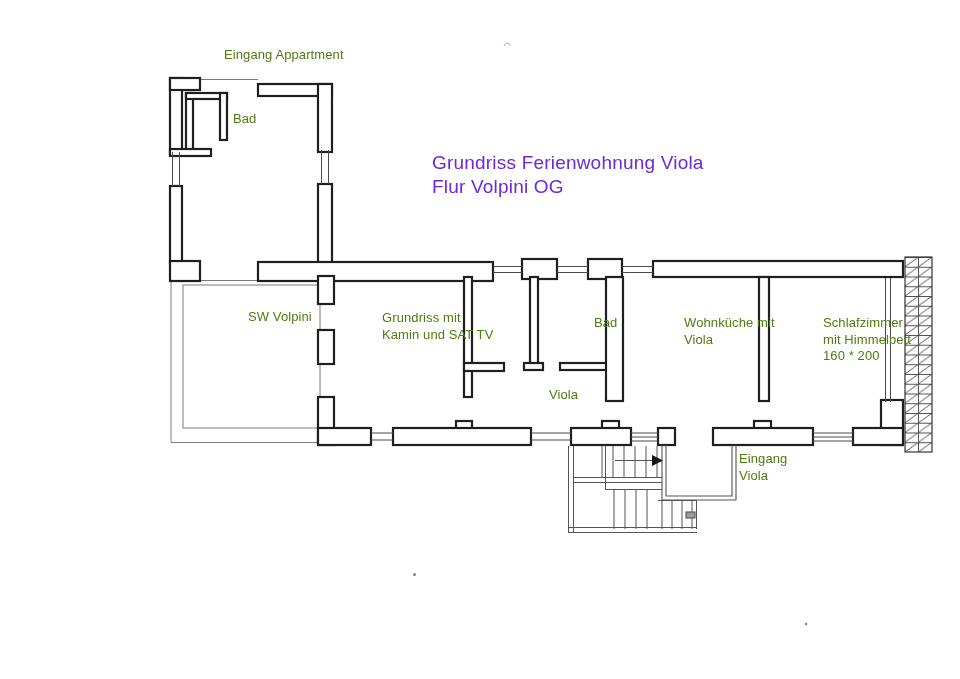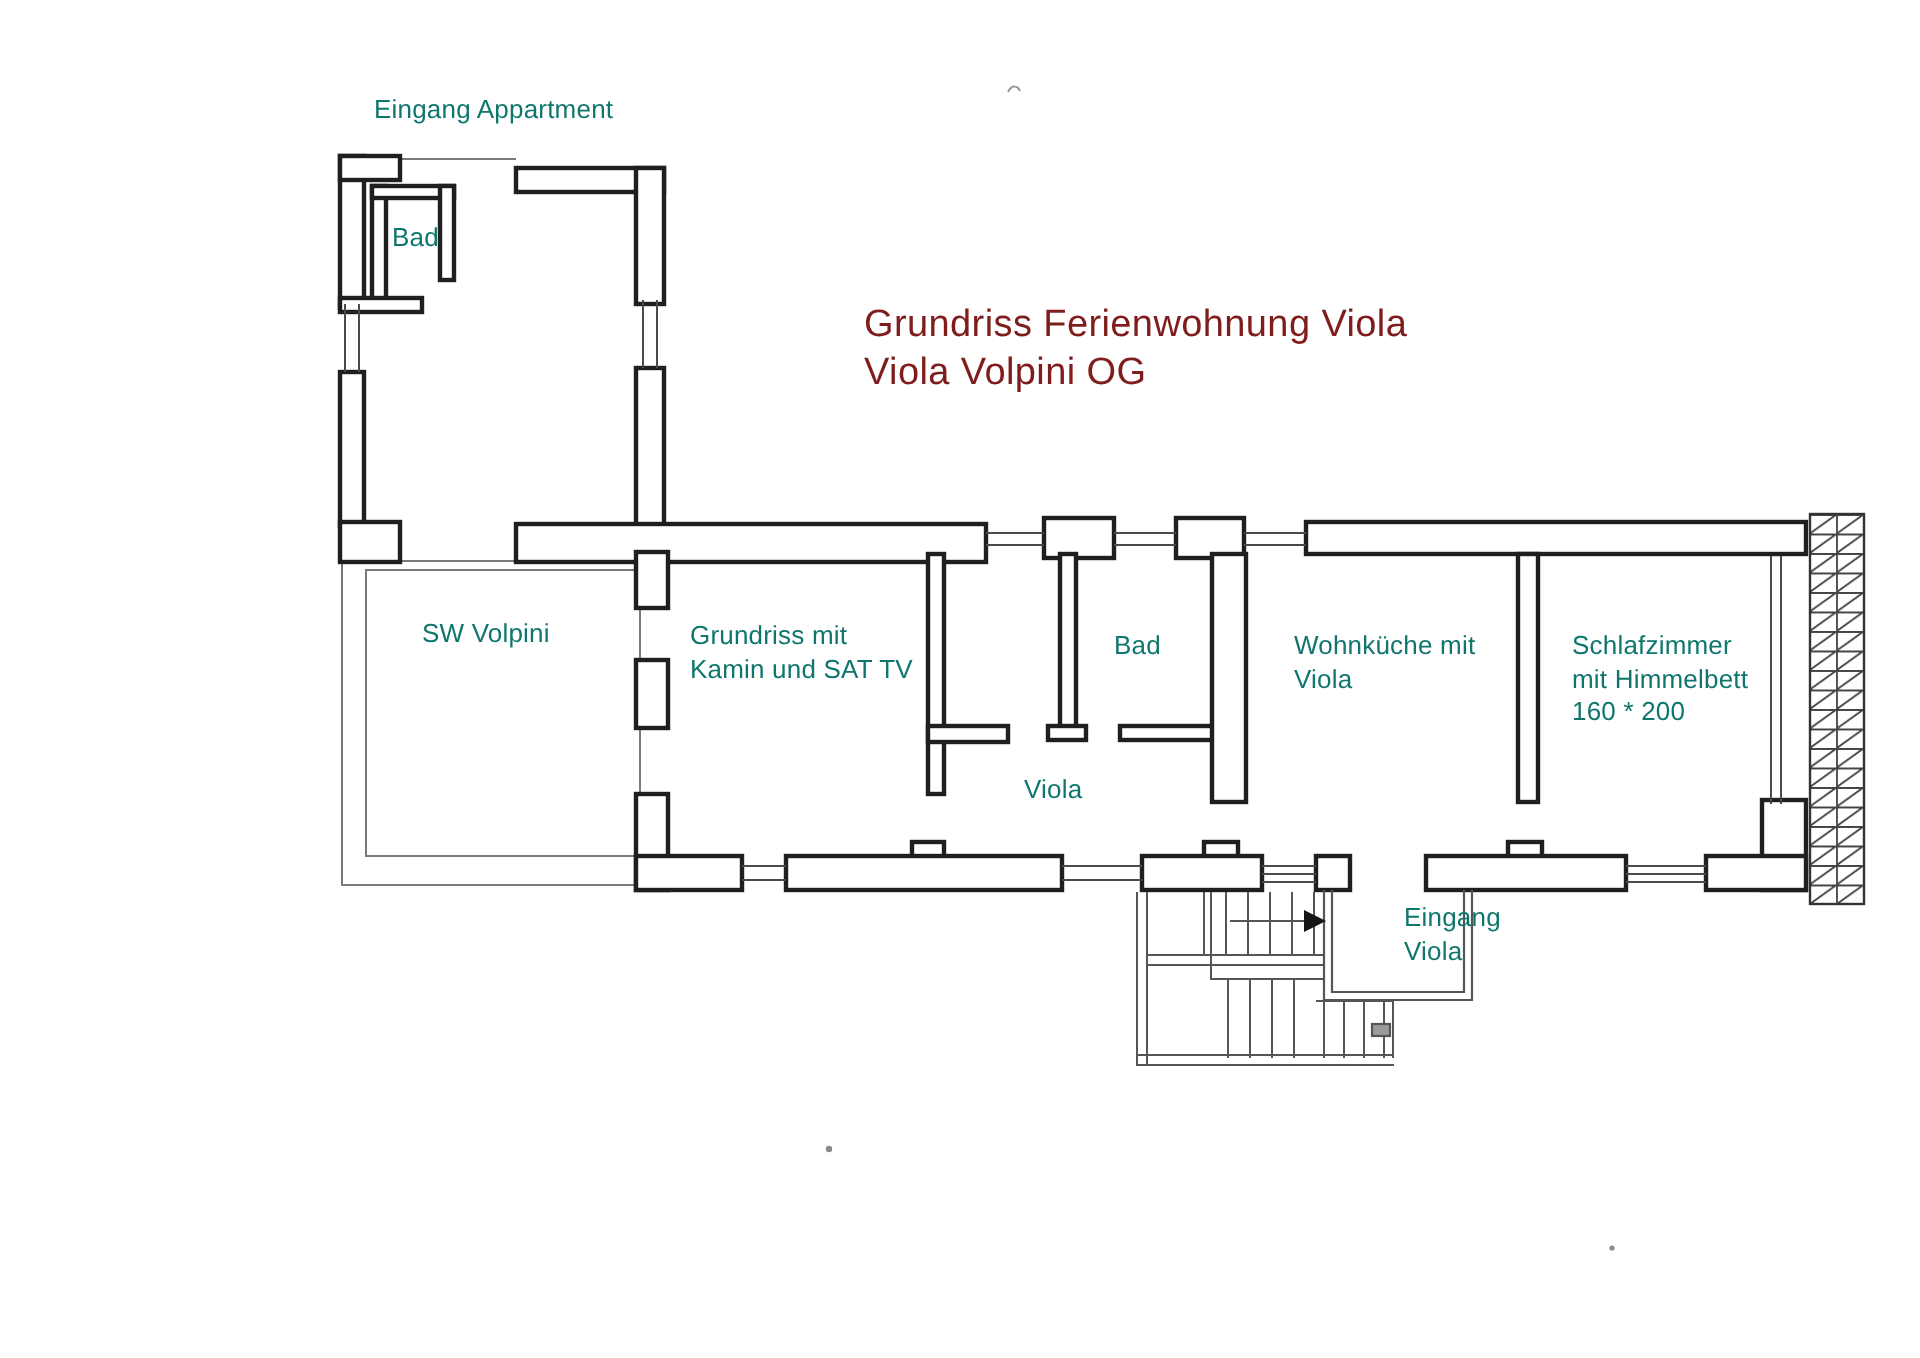--- a/index.html
+++ b/index.html
@@ -3,25 +3,25 @@
 <meta charset="utf-8">
 <style>
   html,body{margin:0;padding:0;}
   body{background:#e9e9e9;font-family:"Liberation Sans", sans-serif;}
   #page{
     position:relative;width:960px;height:679px;background:#ffffff;
     overflow:hidden;margin:0 auto;
   }
   #plan-svg{position:absolute;left:0;top:0;}
   .lbl{
-    position:absolute;color:#0f766e;font-size:13px;line-height:16.5px;
-    white-space:pre-line;letter-spacing:0.1px;
+    position:absolute;color:#4d7c0f;font-size:13px;line-height:16.5px;
+    white-space:pre-line;letter-spacing:0.1px;margin-left:37px;
   }
   .title-line{
-    position:absolute;color:#7f1d1d;font-size:19px;line-height:23.5px;
+    position:absolute;color:#6d28d9;font-size:19px;line-height:23.5px;
     white-space:nowrap;letter-spacing:0.2px;
   }
 </style>
 </head>
 <body>
 
 <div id="page">
 
   <svg id="plan-svg" width="960" height="679" viewBox="0 0 960 679">
     <defs>
@@ -123,21 +123,21 @@
     </g>
 
     <g fill="#8a8a8a" stroke="none">
       <circle cx="414.5" cy="574.5" r="1.6"></circle>
       <circle cx="806" cy="624" r="1.3"></circle>
       <path d="M504,46 c2,-4 5,-3 6,-0.5" stroke="#9a9a9a" stroke-width="1" fill="none"></path>
     </g>
   </svg>
 
   <div class="title-line" style="left:432px;top:151px">Grundriss Ferienwohnung Viola</div>
-  <div class="title-line" style="left:432px;top:174.5px">Viola Volpini OG</div>
+  <div class="title-line" style="left:432px;top:174.5px">Flur Volpini OG</div>
 
   <div class="lbl" style="left:187px;top:47px">Eingang Appartment</div>
   <div class="lbl" style="left:196px;top:111px">Bad</div>
   <div class="lbl" style="left:211px;top:309px">SW Volpini</div>
   <div class="lbl" style="left:345px;top:310px">Grundriss mit
 Kamin und SAT TV</div>
   <div class="lbl" style="left:557px;top:315px">Bad</div>
   <div class="lbl" style="left:647px;top:315px">Wohnküche mit
 Viola</div>
   <div class="lbl" style="left:786px;top:315px">Schlafzimmer

